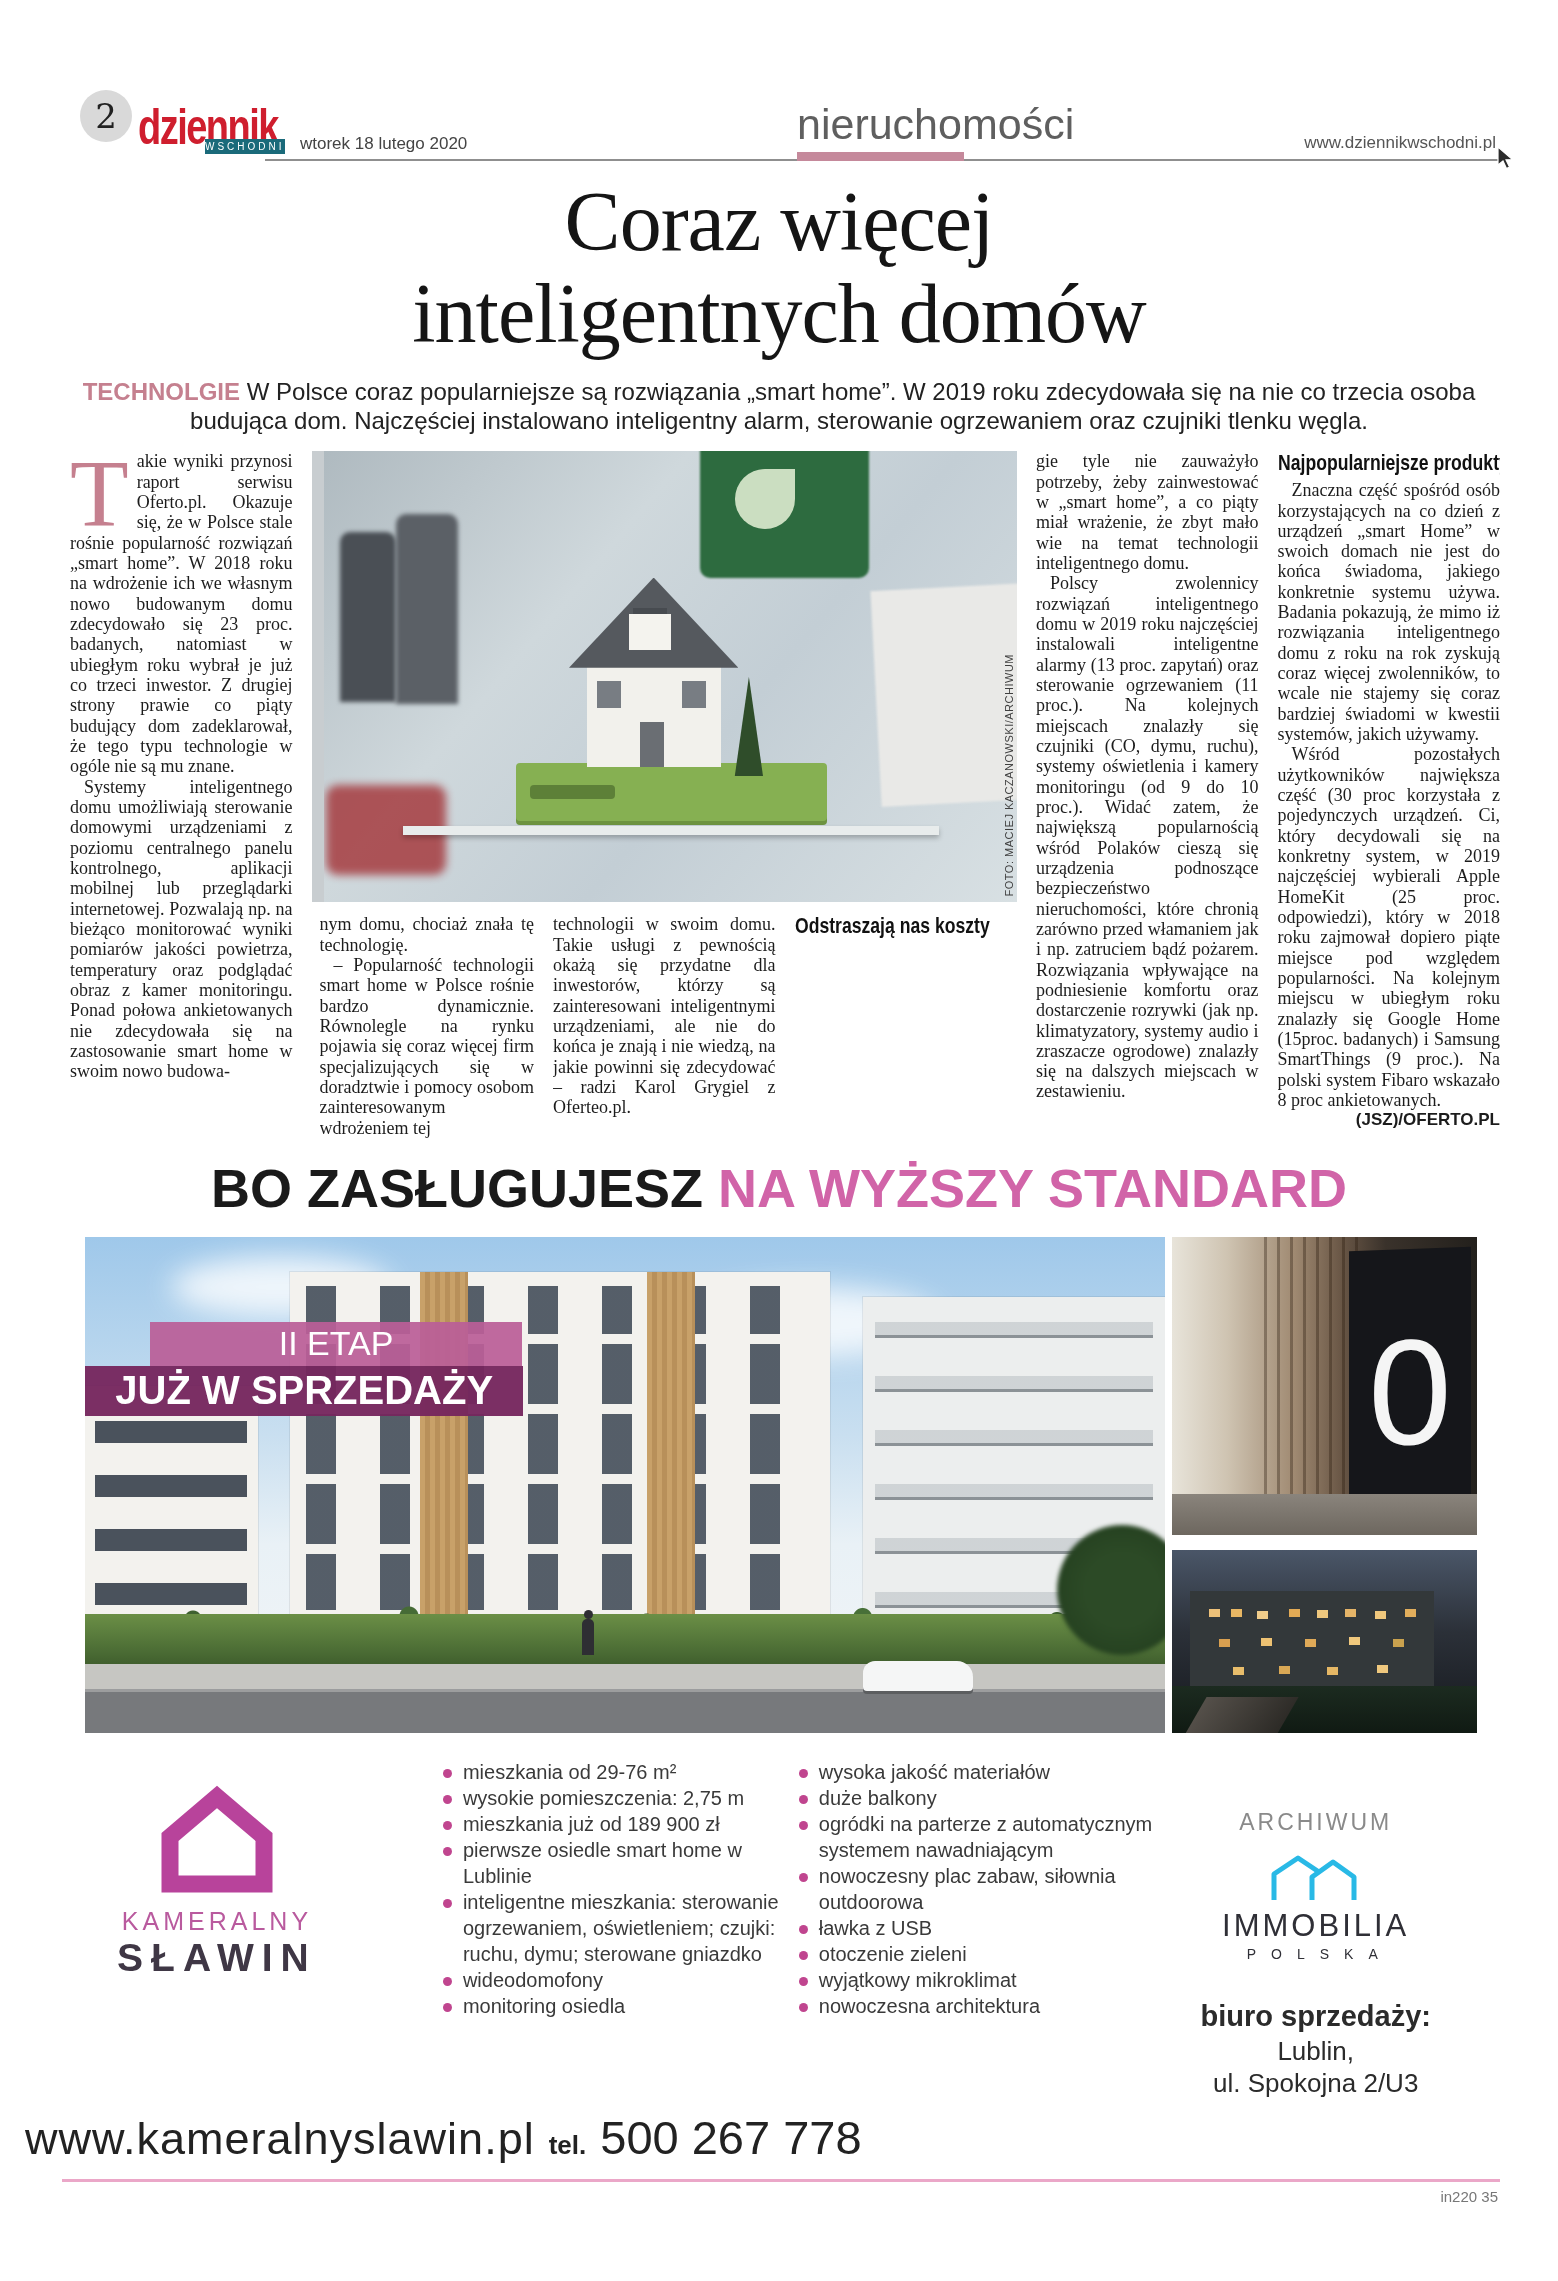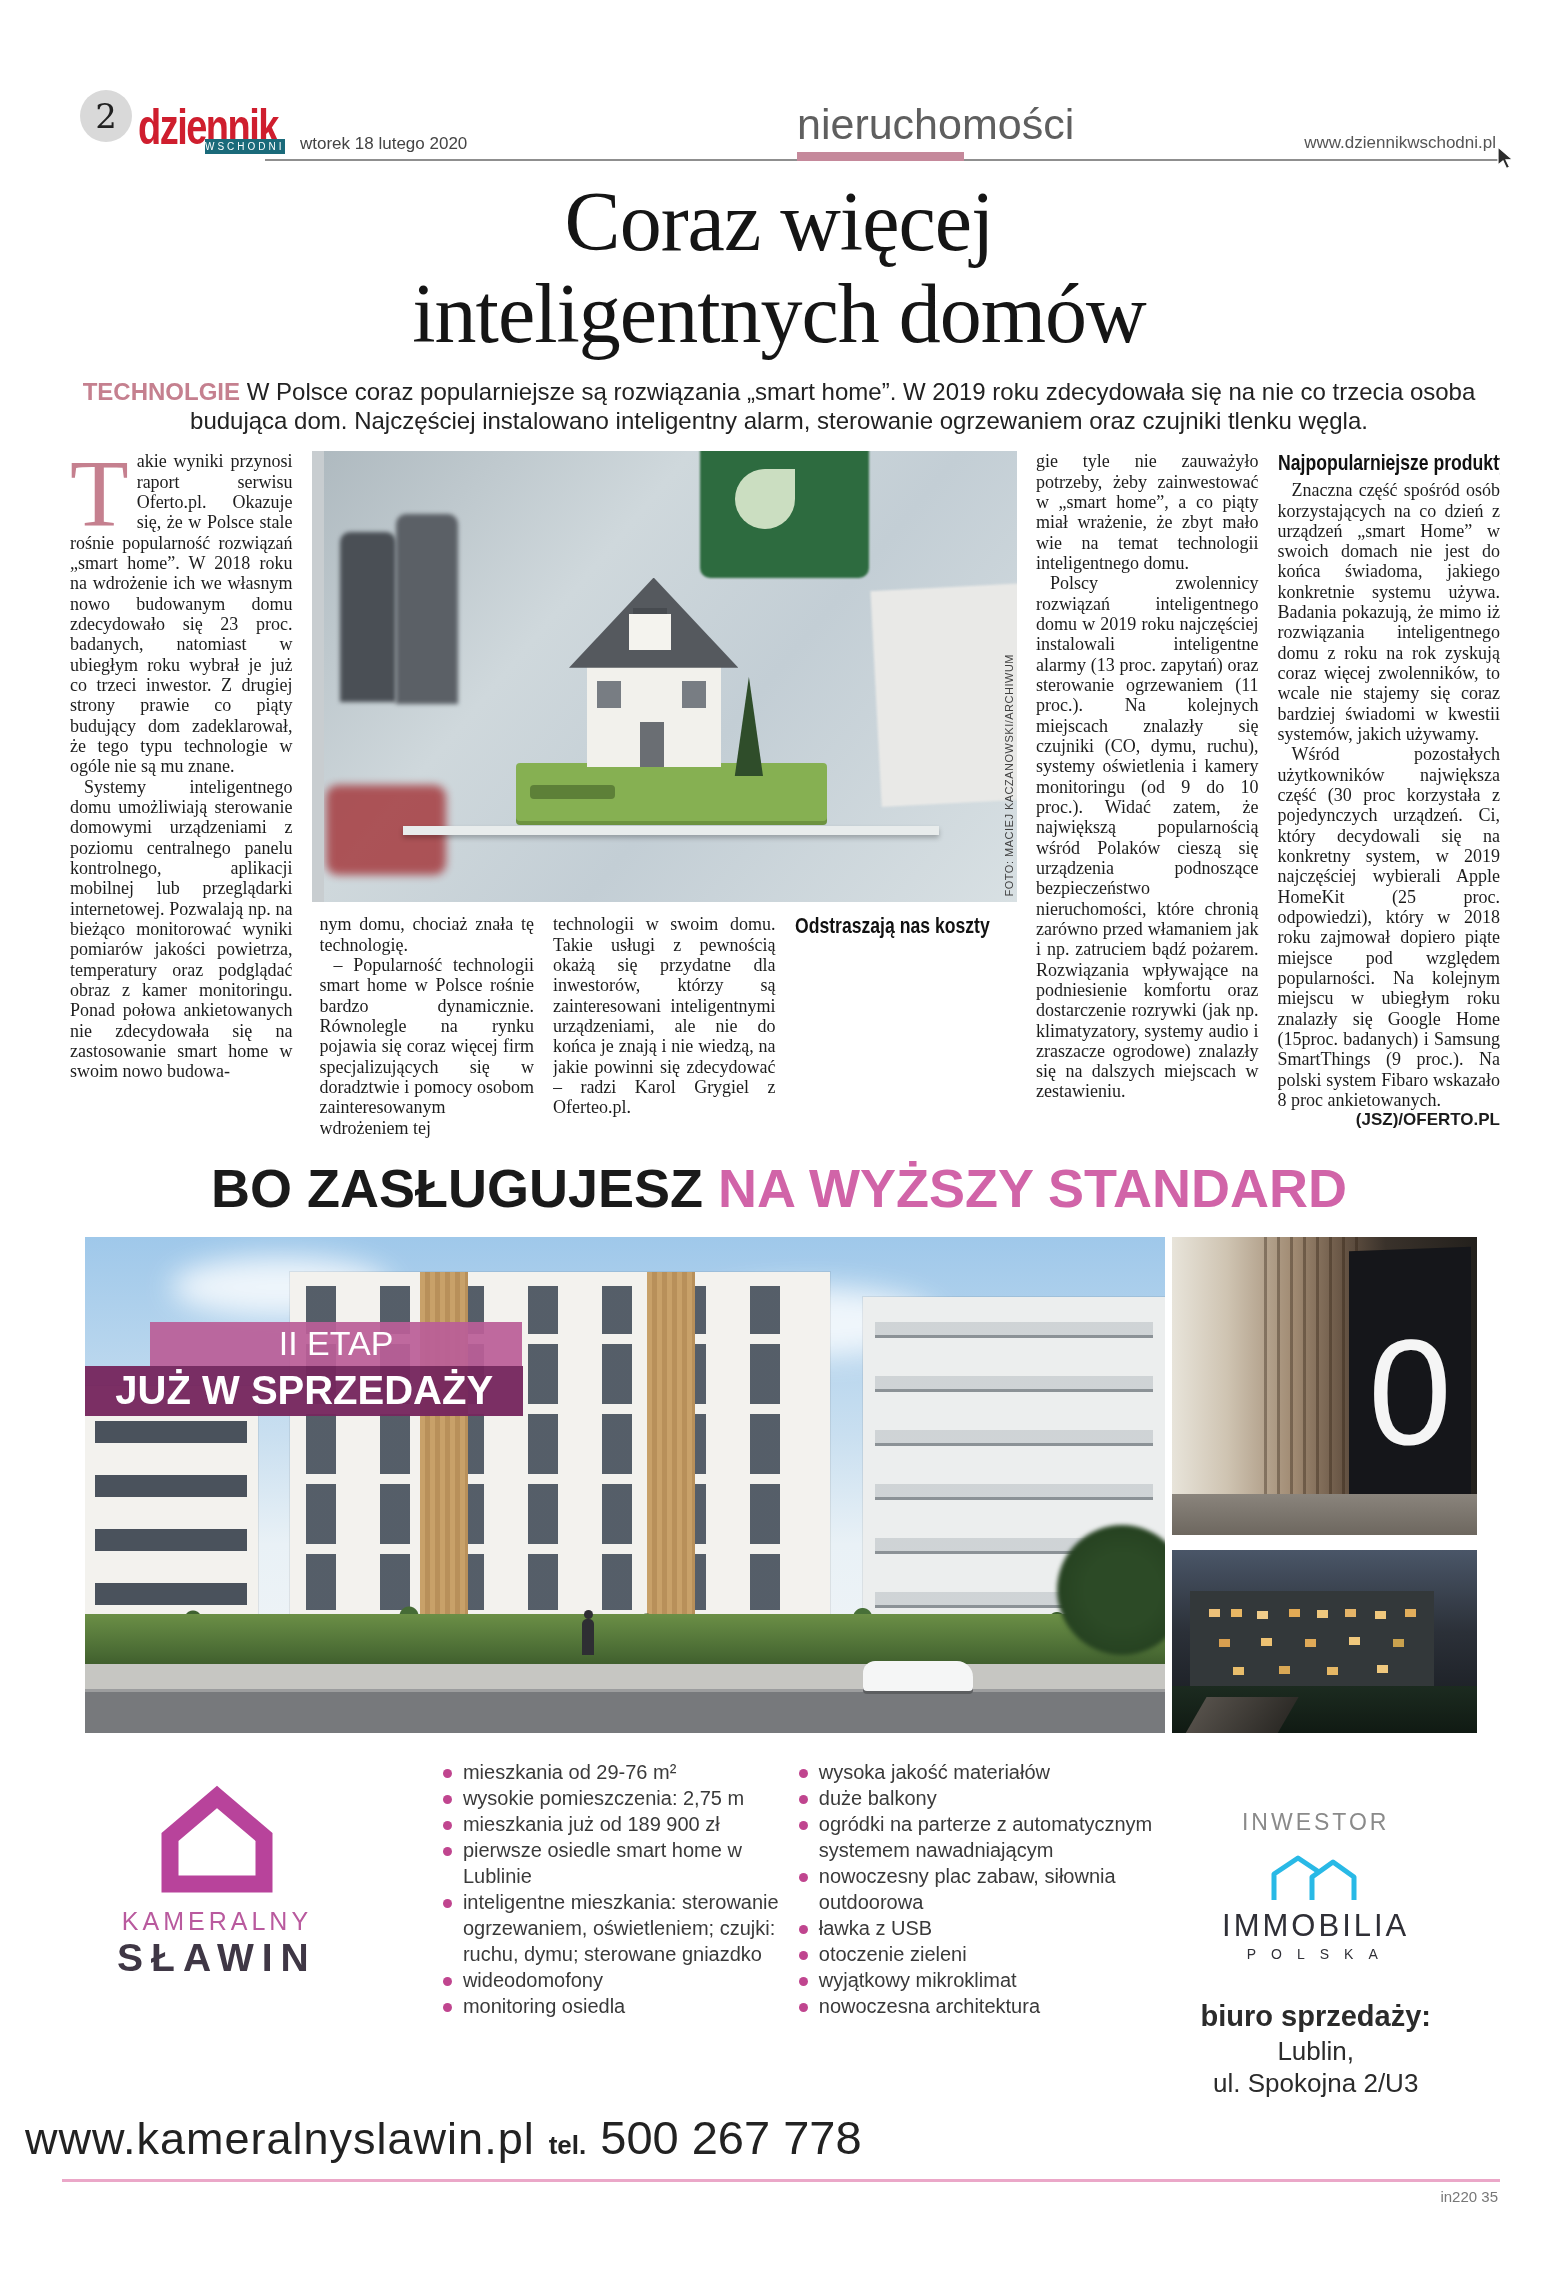--- a/index.html
+++ b/index.html
@@ -329,21 +329,21 @@
           <li>duże balkony</li>
           <li>ogródki na parterze z automatycznym systemem nawadniającym</li>
           <li>nowoczesny plac zabaw, siłownia outdoorowa</li>
           <li>ławka z USB</li>
           <li>otoczenie zieleni</li>
           <li>wyjątkowy mikroklimat</li>
           <li>nowoczesna architektura</li>
         </ul>
 
       <div class="investor">
-        <div class="inv-label">INWESTOR</div>
+        <div class="inv-label">ARCHIWUM</div>
         <div class="inv-logo">
           <svg width="120" height="48" viewBox="0 0 120 48">
             <path d="M18 46 V20 L42 4 L66 20 V46" fill="#ffffff" stroke="#29b9e6" stroke-width="5" stroke-linejoin="round"></path>
             <path d="M56 46 V23 L77 8 L98 23 V46" fill="#ffffff" stroke="#29b9e6" stroke-width="5" stroke-linejoin="round"></path>
           </svg>
         </div>
         <div class="inv-name">IMMOBILIA</div>
         <div class="inv-sub">POLSKA</div>
         <div class="office">
           <div class="bold">biuro sprzedaży:</div>

